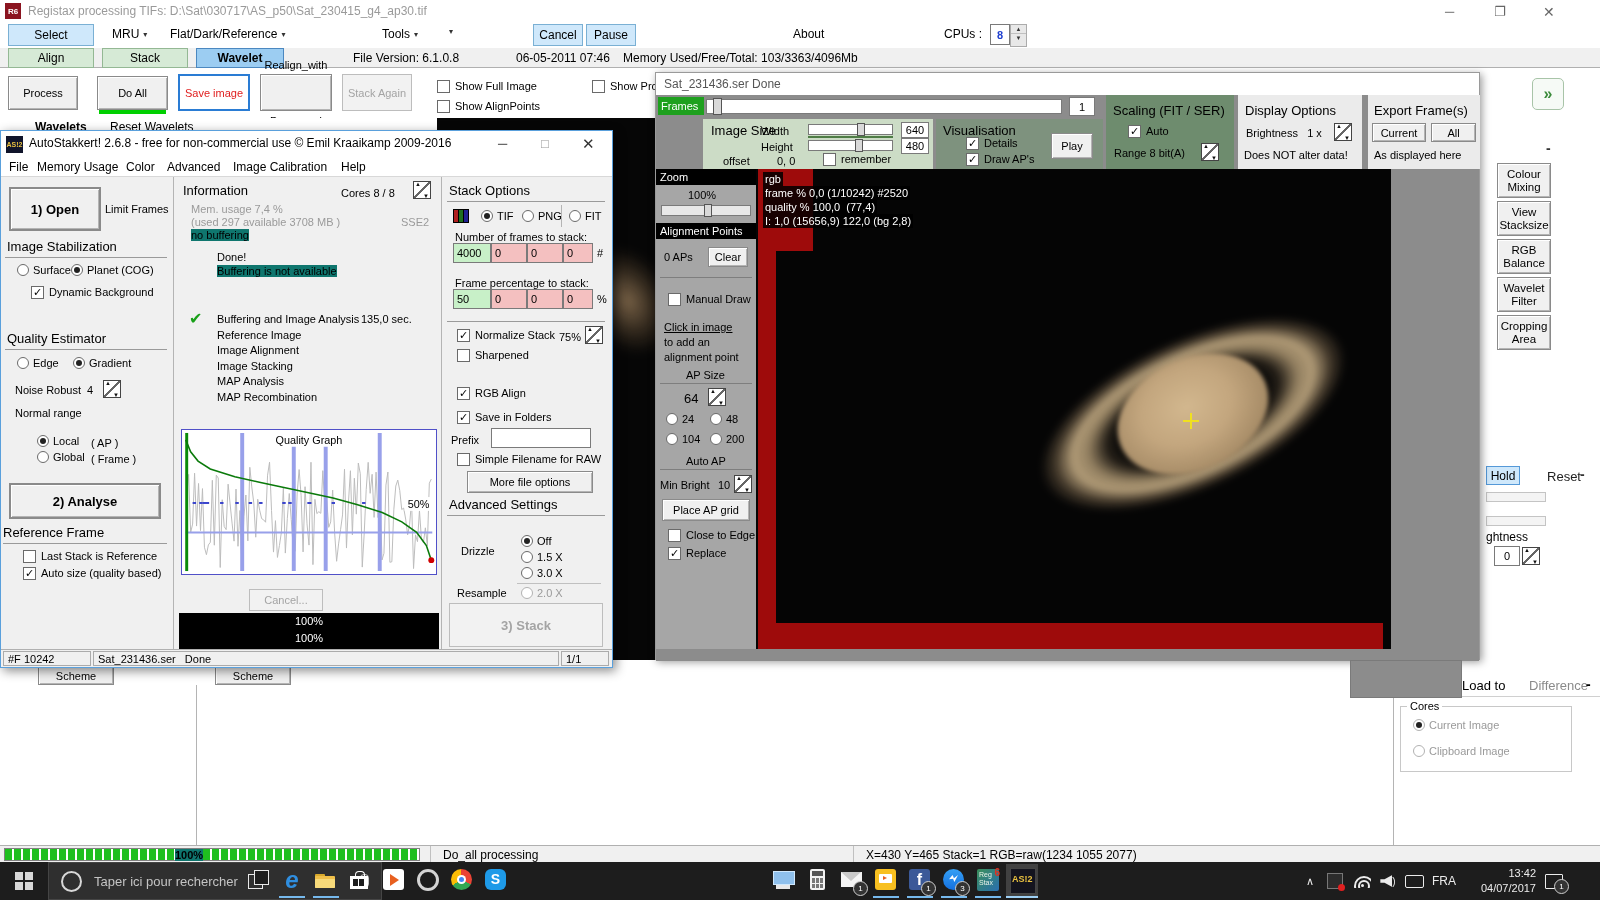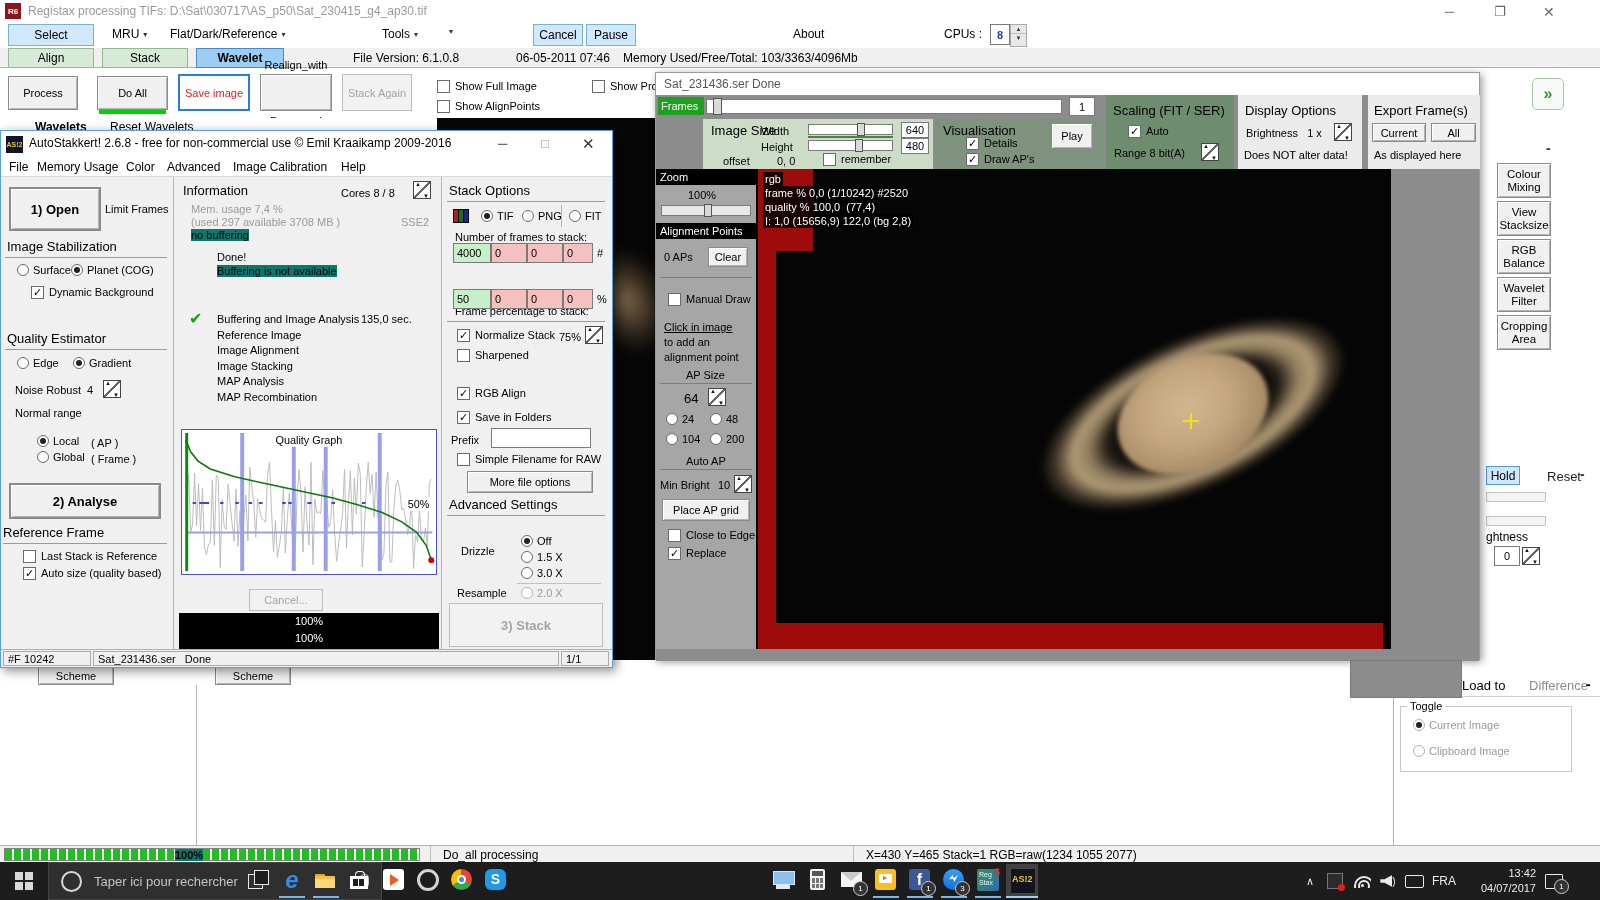--- a/index.html
+++ b/index.html
@@ -155,21 +155,21 @@
     <div class="dspin" style="left:38px;top:479px;"></div>
   </div>
 
   <div class="abs" style="left:1395px;top:660px;width:205px;height:185px;background:#fff;">
     <span class="abs" style="left:9px;top:18px;font-size:13px;">Copy To</span>
     <span class="abs" style="left:67px;top:18px;font-size:13px;">Load to</span>
     <span class="abs" style="left:134px;top:18px;font-size:13px;color:#8a8a8a;">Difference</span>
     <span class="abs" style="left:191px;top:16px;font-size:14px;font-weight:700;">-</span>
     <div class="hline" style="left:0;top:36px;width:205px;background:#d0d0d0;"></div>
     <div class="abs" style="left:5px;top:46px;width:172px;height:66px;border:1px solid #c8c8c8;">
-      <span class="abs" style="left:6px;top:-7px;background:#fff;padding:0 3px;font-size:11px;">Toggle</span>
+      <span class="abs" style="left:6px;top:-7px;background:#fff;padding:0 3px;font-size:11px;">Cores</span>
       <div class="rd sel dis" style="left:12px;top:12px;">
           <span class="rdc"></span>
           <span>Current Image</span>
         </div>
       <div class="rd dis" style="left:12px;top:38px;">
           <span class="rdc"></span>
           <span>Clipboard Image</span>
         </div>
     </div>
   </div>
@@ -219,21 +219,21 @@
     <div class="abs" style="left:280px;top:46px;width:167px;height:50px;background:#7e927e;">
       <span class="it abs" style="left:7px;top:4px;">Visualisation</span>
       <div class="cb" style="left:30px;top:18px;">
           <span class="cbx">✓</span>
           <span>Details</span>
         </div>
       <div class="cb" style="left:30px;top:34px;">
           <span class="cbx">✓</span>
           <span>Draw AP's</span>
         </div>
-      <div class="b" style="left:115px;top:4px;width:42px;height:26px;">Play</div>
+      <div class="b" style="left:115px;top:14px;width:42px;height:26px;">Play</div>
     </div>
 
     <div class="abs" style="left:450px;top:22px;width:128px;height:74px;background:#6e8c6e;">
       <span class="it abs" style="left:7px;top:8px;">Scaling (FIT / SER)</span>
       <div class="cb" style="left:22px;top:30px;">
           <span class="cbx">✓</span>
           <span>Auto</span>
         </div>
       <span class="abs" style="left:8px;top:52px;">Range 8 bit(A)</span>
       <div class="dspin" style="left:95px;top:48px;"></div>
@@ -475,21 +475,21 @@
     <div class="rd" style="left:568px;top:79px;">
         <span class="rdc"></span>
         <span>FIT</span>
       </div>
     <span class="abs" style="left:454px;top:100px;">Number of frames to stack:</span>
     <div class="valbox" style="left:452px;top:112px;width:38px;height:20px;background:#c8f0c8;justify-content:flex-start;padding-left:3px;">4000</div>
     <div class="valbox" style="left:490px;top:112px;width:36px;height:20px;background:#f4c0c0;justify-content:flex-start;padding-left:3px;">0</div>
     <div class="valbox" style="left:526px;top:112px;width:36px;height:20px;background:#f4c0c0;justify-content:flex-start;padding-left:3px;">0</div>
     <div class="valbox" style="left:562px;top:112px;width:30px;height:20px;background:#f4c0c0;justify-content:flex-start;padding-left:3px;">0</div>
     <span class="abs" style="left:596px;top:116px;">#</span>
-    <span class="abs" style="left:454px;top:146px;margin-top:28px;">Frame percentage to stack:</span>
+    <span class="abs" style="left:454px;top:146px;">Frame percentage to stack:</span>
     <div class="valbox" style="left:452px;top:158px;width:38px;height:20px;background:#c8f0c8;justify-content:flex-start;padding-left:3px;">50</div>
     <div class="valbox" style="left:490px;top:158px;width:36px;height:20px;background:#f4c0c0;justify-content:flex-start;padding-left:3px;">0</div>
     <div class="valbox" style="left:526px;top:158px;width:36px;height:20px;background:#f4c0c0;justify-content:flex-start;padding-left:3px;">0</div>
     <div class="valbox" style="left:562px;top:158px;width:30px;height:20px;background:#f4c0c0;justify-content:flex-start;padding-left:3px;">0</div>
     <span class="abs" style="left:596px;top:162px;">%</span>
     <div class="hline" style="left:446px;top:190px;width:158px;"></div>
     <div class="cb" style="left:456px;top:198px;">
         <span class="cbx">✓</span>
         <span>Normalize Stack</span>
       </div>

